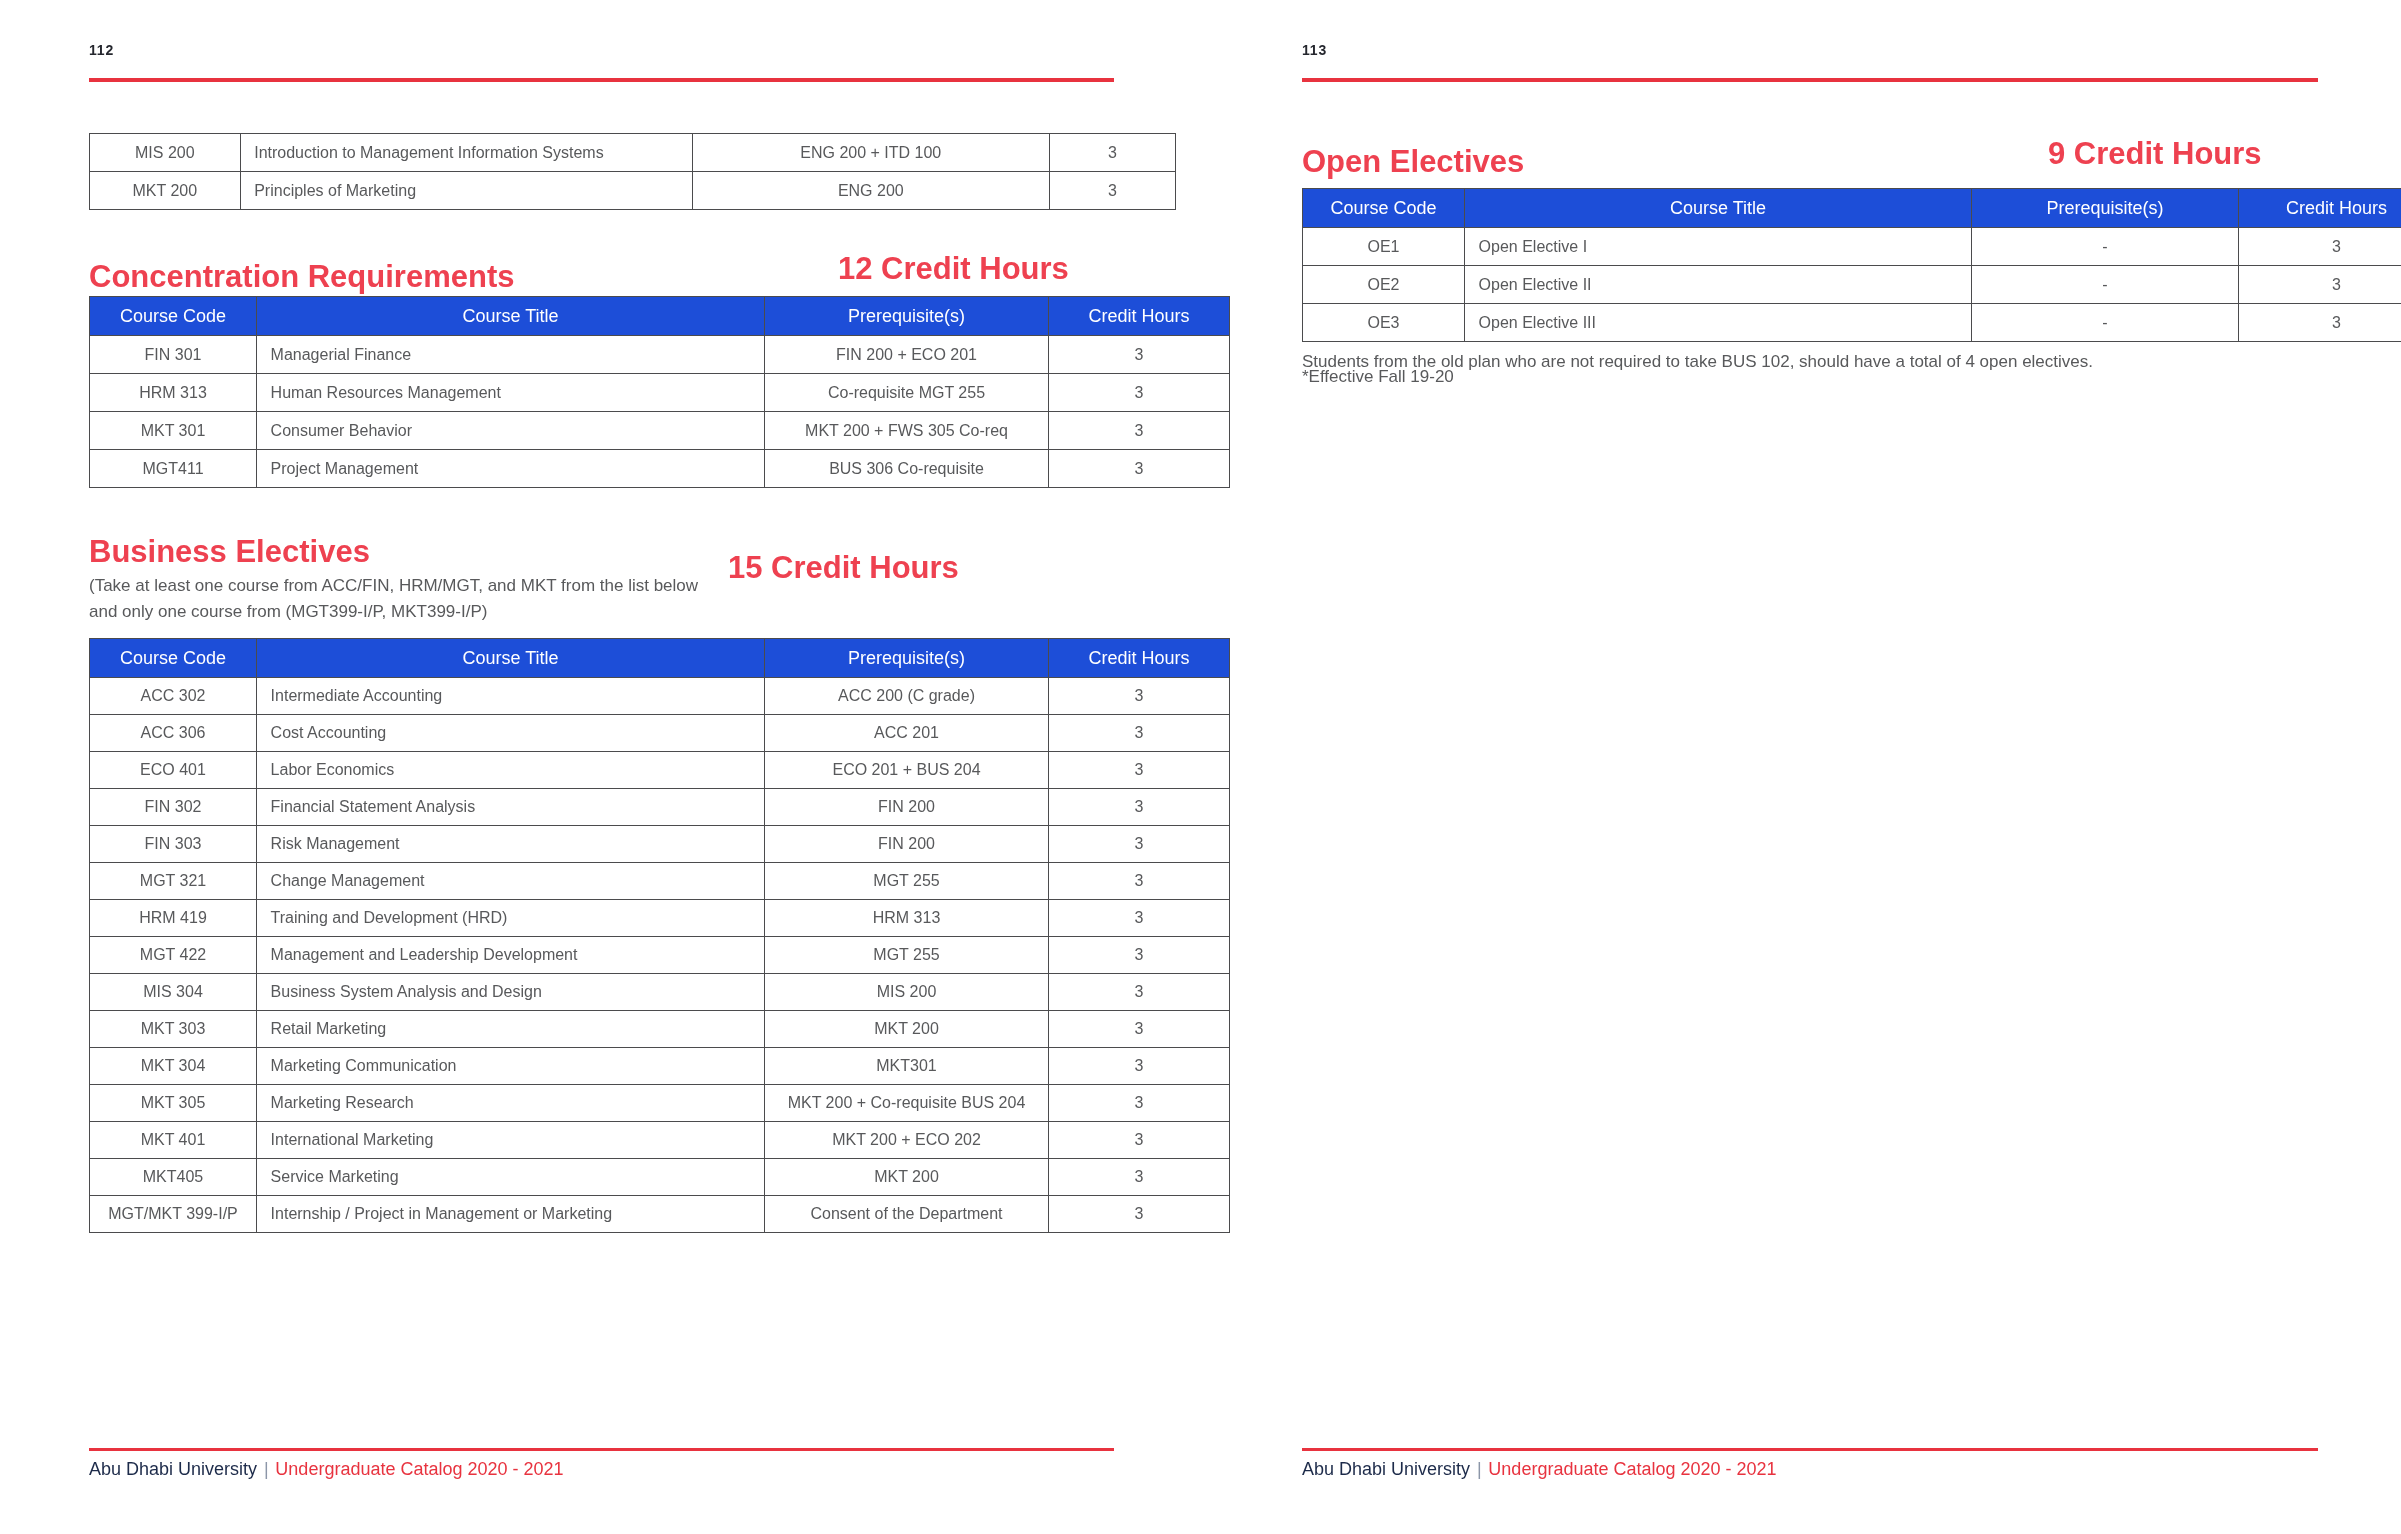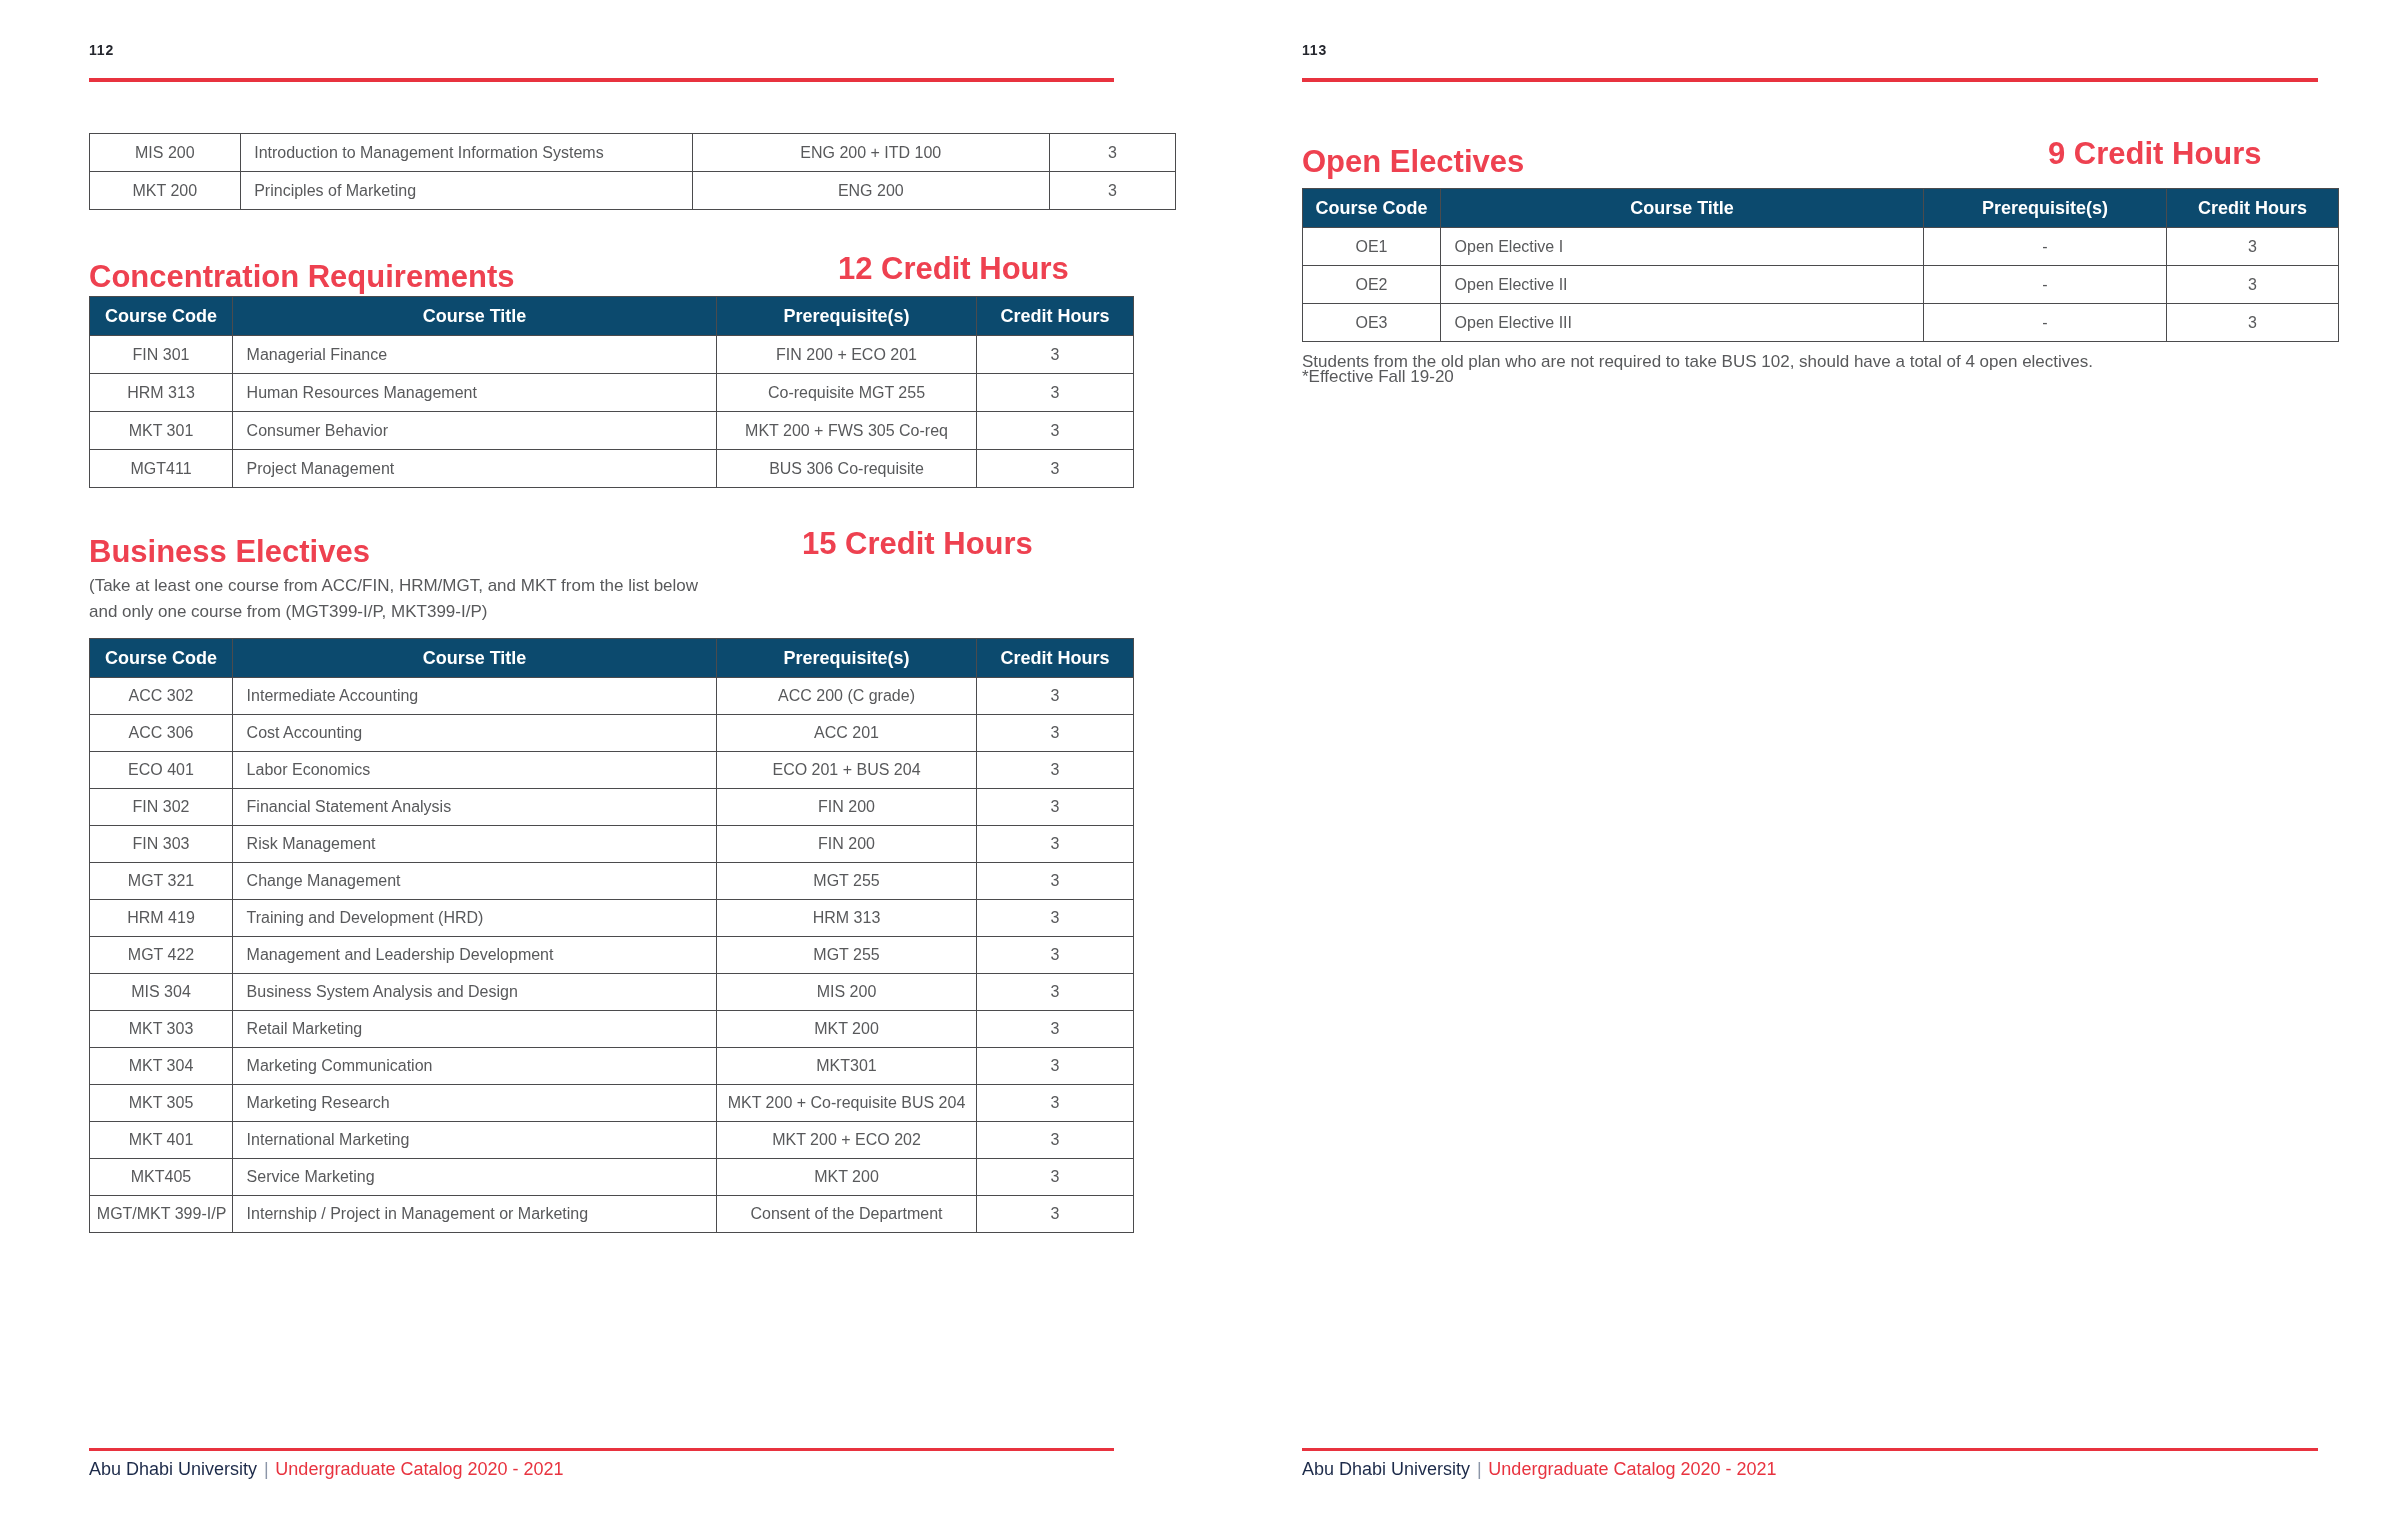--- a/index.html
+++ b/index.html
@@ -16,21 +16,21 @@
   .toprule{position:absolute;top:78px;left:0;width:100%;height:4.2px;background:#e8333f;}
 
   .section-row{position:absolute;left:0;width:100%;height:36px;}
   .section-heading{position:absolute;left:0;top:8px;font-size:31px;font-weight:700;color:#ee4150;white-space:nowrap;}
   .credit-label{position:absolute;top:0;font-size:31px;font-weight:700;color:#ee4150;white-space:nowrap;}
 
   .note{position:absolute;left:0;font-size:17px;color:#58595b;line-height:26px;white-space:nowrap;}
 
   table{border-collapse:collapse;position:absolute;left:0;table-layout:fixed;}
   th,td{border:1.7px solid #4b4b4d;overflow:hidden;white-space:nowrap;}
-  th{background:#0c4a6e;color:#ffffff;font-size:18px;font-weight:700;height:38px;text-align:center;padding:0 2px;}
+  th{background:#1d4ed8;color:#ffffff;font-size:18px;font-weight:400;height:38px;text-align:center;padding:0 14px;}
   td{font-size:16px;color:#58595b;font-weight:400;height:37px;text-align:center;padding:0 6.8px;}
   td.c1{text-align:left;padding-left:13.6px;}
   .t-biz td{height:36px;}
 
   .t-cont .c0{width:136px}.t-cont .c1{width:431px}.t-cont .c2{width:342px}.t-cont .c3{width:112px}
   .t-main .c0{width:138px}.t-main .c1{width:479px}.t-main .c2{width:255px}.t-main .c3{width:152px}
   .t-open .c0{width:133px}.t-open .c1{width:478px}.t-open .c2{width:238px}.t-open .c3{width:167px}
 
   .footer-rule{position:absolute;top:1448px;left:0;width:100%;height:3.4px;background:#e8333f;}
   .footer-text{position:absolute;top:1459px;left:0;font-size:18px;white-space:nowrap;}
@@ -98,21 +98,21 @@
           <td class="c0">MGT411</td>
           <td class="c1">Project Management</td>
           <td class="c2">BUS 306 Co-requisite</td>
           <td class="c3">3</td>
         </tr>
       </tbody>
   </table>
 
   <div class="section-row" style="top:526px;">
     <span class="section-heading">Business Electives</span>
-    <span class="credit-label" style="left:713px;">15 Credit Hours</span>
+    <span class="credit-label" style="left:639px;margin-top:24px;">15 Credit Hours</span>
   </div>
   <div class="note" style="top:573px;">
     <div>(Take at least one course from ACC/FIN, HRM/MGT, and MKT from the list below</div>
     <div>and only one course from (MGT399-I/P, MKT399-I/P)</div>
   </div>
   <table class="t-main t-biz" style="top:638px;width:1025px;">
     <thead>
         <tr>
           <th class="c0">Course Code</th>
           <th class="c1">Course Title</th>

